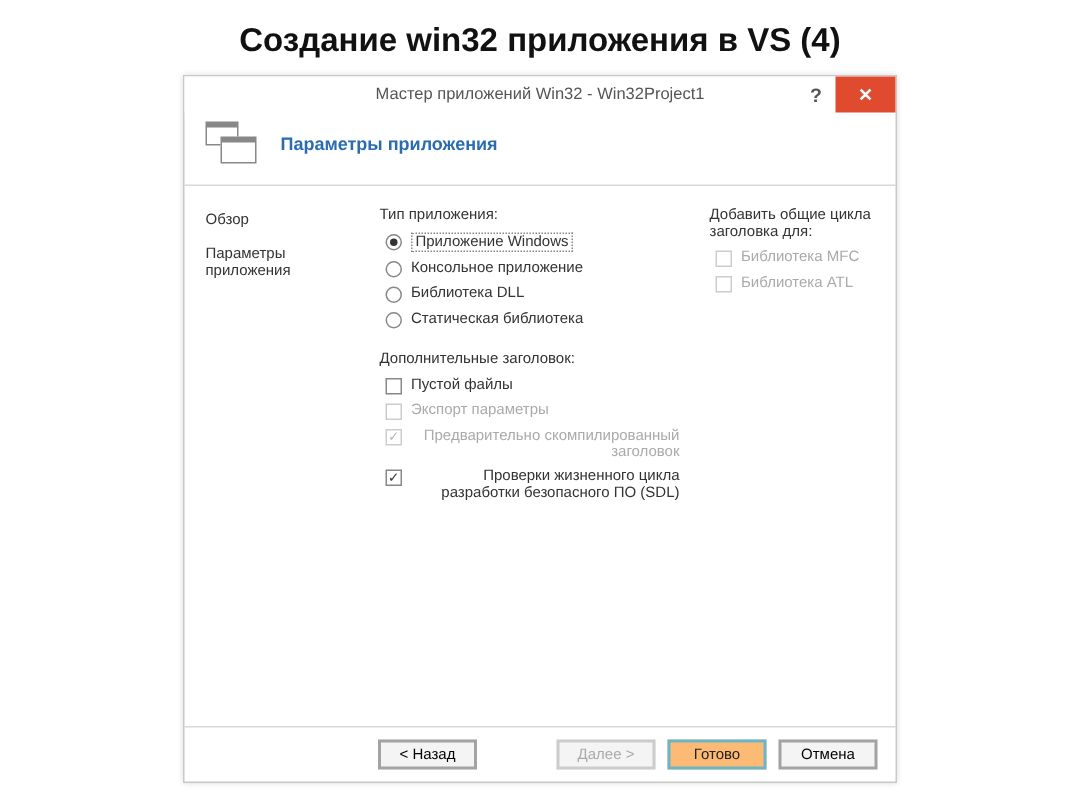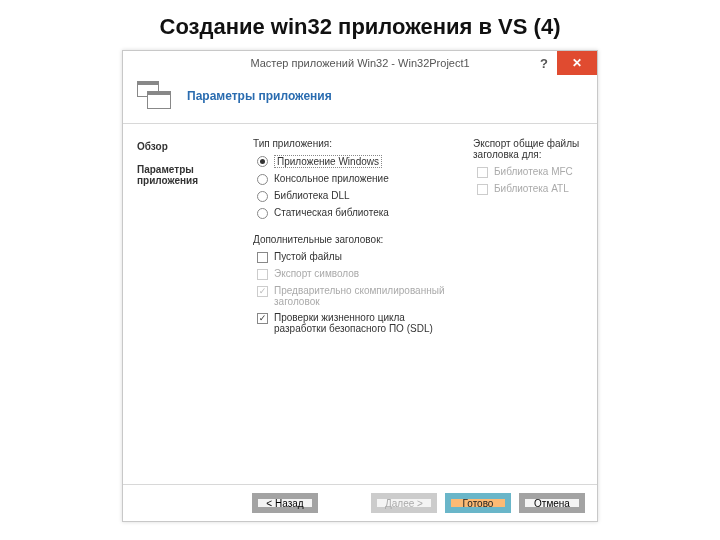--- a/index.html
+++ b/index.html
@@ -86,21 +86,20 @@
     font-weight: 600;
   }
   .body {
     display: flex;
     min-height: 360px;
   }
   .sidebar {
     width: 116px;
     padding: 14px 6px 0 14px;
     border-right: 0;
-    font-weight: bold;
   }
   .sidebar .nav-item {
     font-size: 10px;
     color: #333;
     padding: 3px 0;
     margin-bottom: 6px;
     cursor: pointer;
   }
   .content {
     flex: 1;
@@ -116,20 +115,21 @@
     color: #333;
     margin-bottom: 6px;
   }
   .opt {
     display: flex;
     align-items: flex-start;
     gap: 6px;
     margin-bottom: 5px;
     padding-left: 4px;
     cursor: pointer;
+    text-align: right;
   }
   .opt.disabled { color: #aaa; cursor: default; }
   .radio {
     width: 11px; height: 11px; border-radius: 50%;
     border: 1px solid #888; background: #fff;
     display: inline-flex; align-items: center; justify-content: center;
     flex-shrink: 0; margin-top: 1px;
   }
   .radio.sel::after {
     content: ""; width: 5px; height: 5px; border-radius: 50%; background: #333;
@@ -151,21 +151,21 @@
     border-top: 1px solid #d8d8d8;
     padding: 8px 12px;
     display: flex;
     justify-content: flex-end;
     gap: 8px;
   }
   .btn {
     min-width: 66px;
     height: 20px;
     font-size: 10px;
-    border: 6px solid #a3a3a3;
+    border: 2px solid #a3a3a3;
     background: #f4f4f4;
     display: inline-flex; align-items: center; justify-content: center;
     cursor: pointer;
     padding: 0 8px;
   }
   .btn.disabled { color: #aaa; border-color: #ccc; cursor: default; margin-left: 45px; }
   .btn.primary {
     background: #fdba74;
     border-color: #6ab6c9;
     color: #222;
@@ -224,34 +224,34 @@
 
         <div class="spacer-extra"></div>
         <div class="group-label">Дополнительные заголовок:</div>
 
         <div class="opt">
           <span class="check"></span>
           <span class="lbl">Пустой файлы</span>
         </div>
         <div class="opt disabled">
           <span class="check"></span>
-          <span class="lbl">Экспорт символов</span>
+          <span class="lbl">Экспорт параметры</span>
         </div>
         <div class="opt disabled">
           <span class="check">✓</span>
           <span class="lbl">Предварительно скомпилированный заголовок</span>
         </div>
         <div class="opt">
           <span class="check">✓</span>
           <span class="lbl">Проверки жизненного цикла разработки безопасного ПО (SDL)</span>
         </div>
       </div>
 
       <div class="col-right">
-        <div class="group-label">Экспорт общие файлы заголовка для:</div>
+        <div class="group-label">Добавить общие цикла заголовка для:</div>
 
         <div class="opt disabled">
           <span class="check"></span>
           <span class="lbl">Библиотека MFC</span>
         </div>
         <div class="opt disabled">
           <span class="check"></span>
           <span class="lbl">Библиотека ATL</span>
         </div>
       </div>

